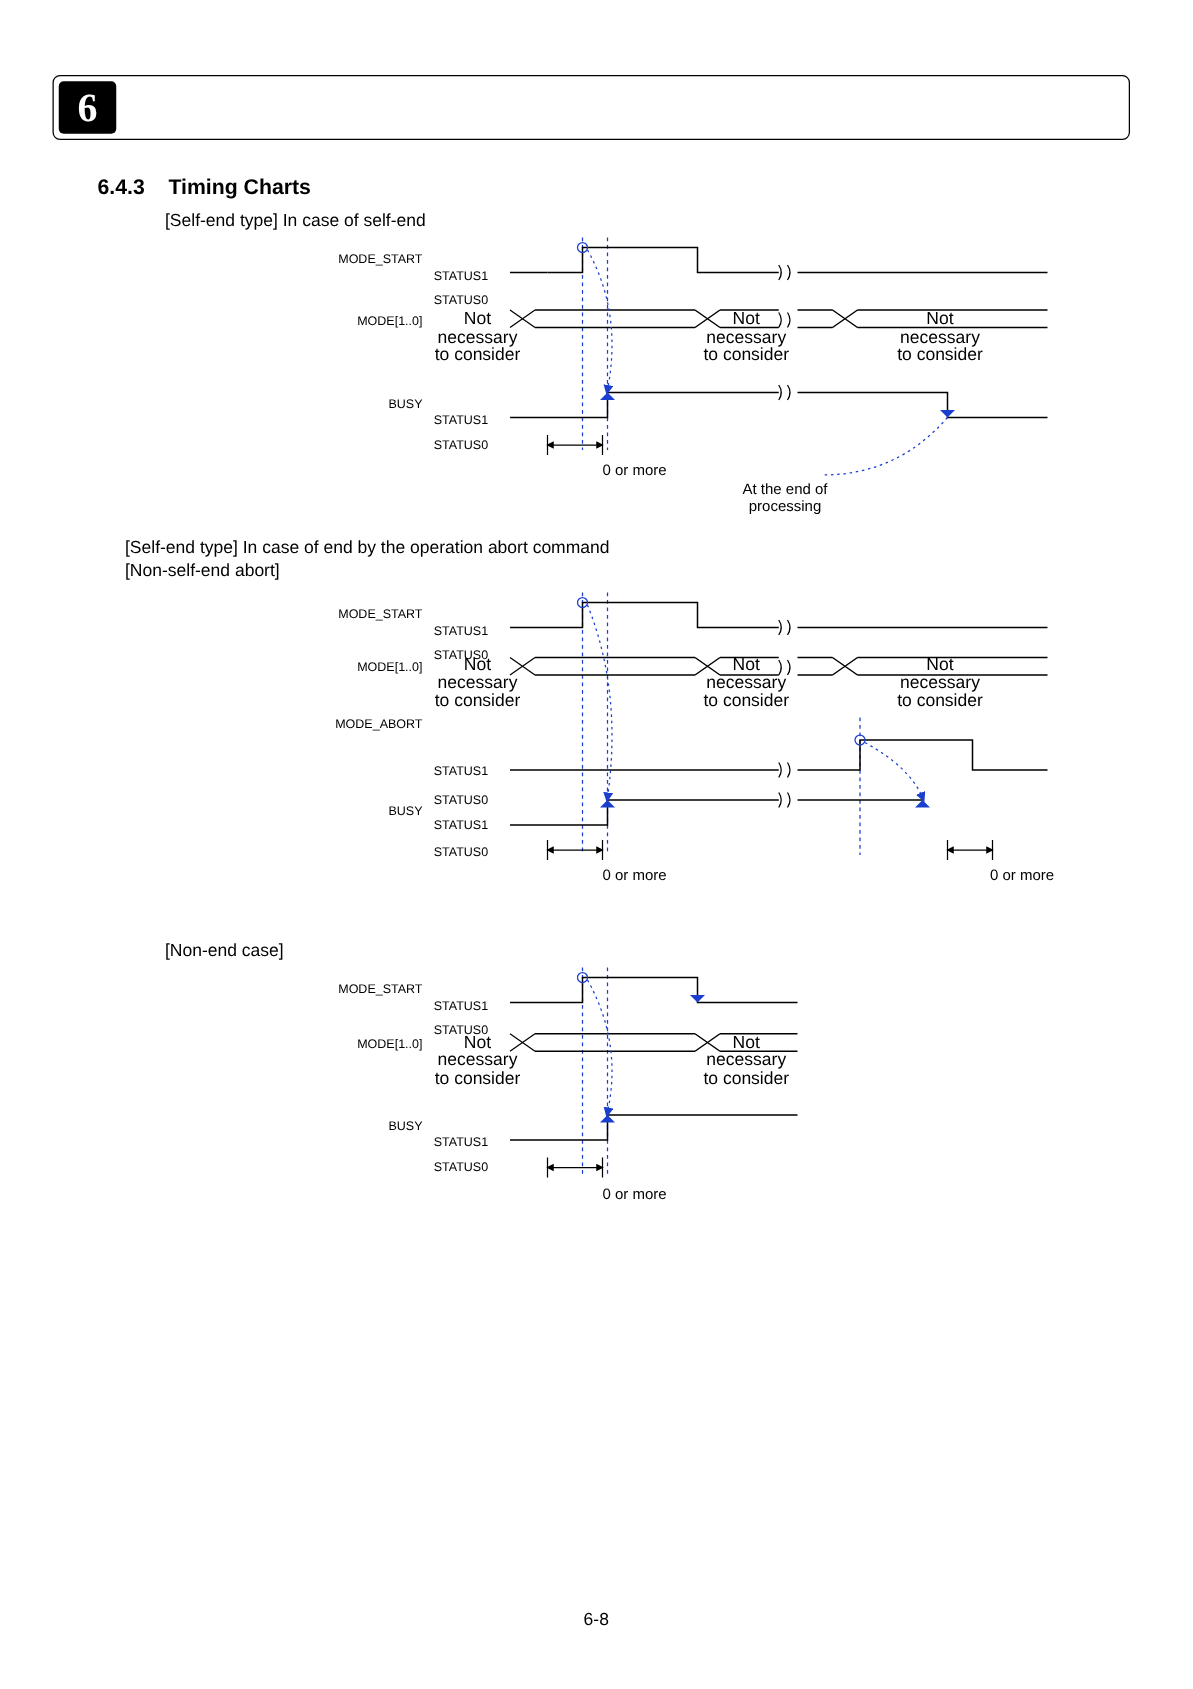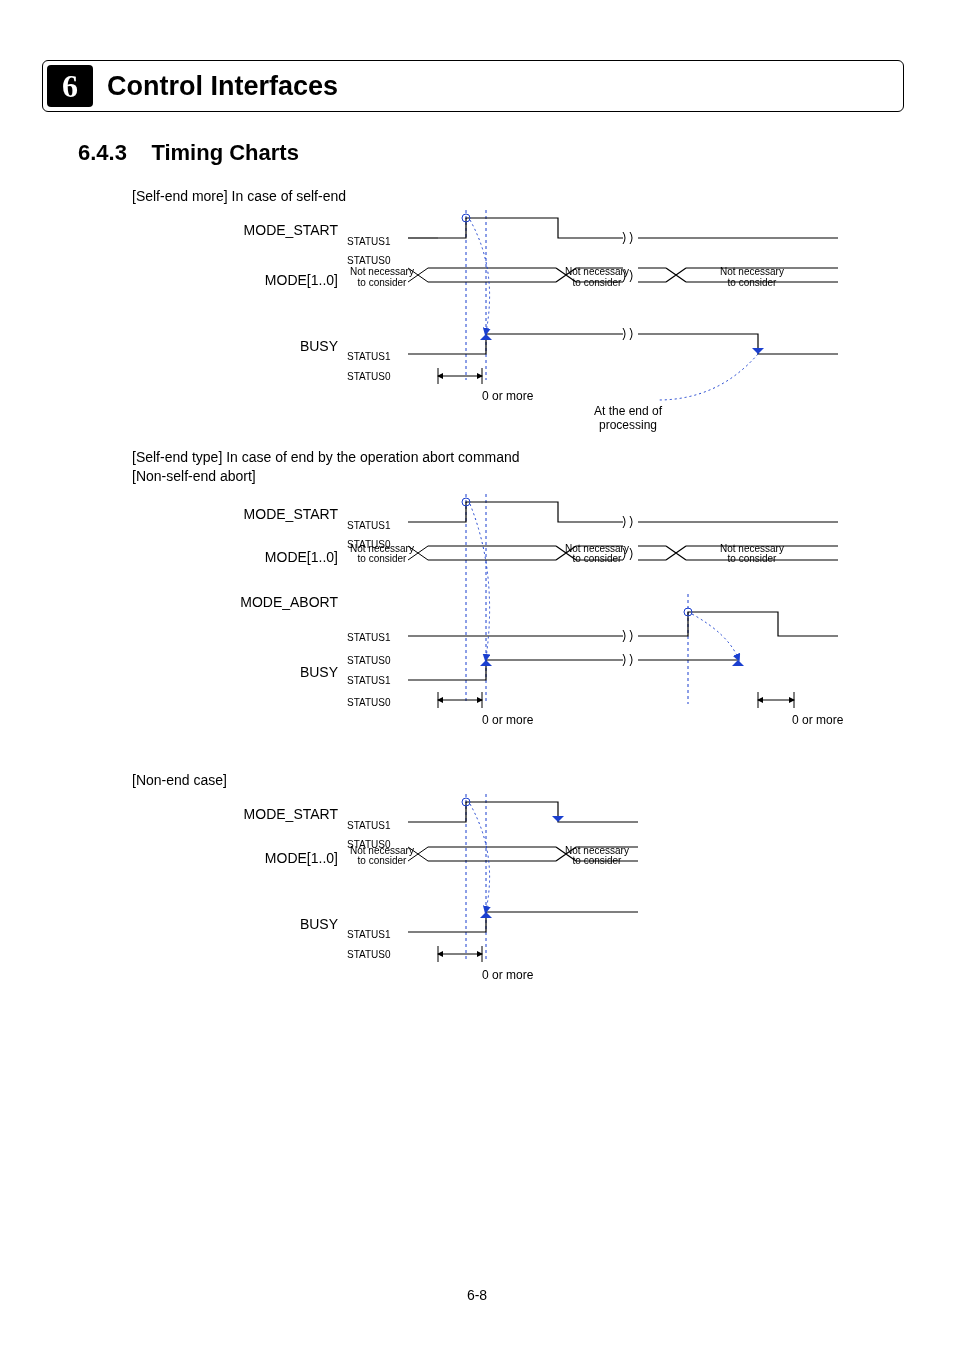--- a/index.html
+++ b/index.html
@@ -32,54 +32,54 @@
     display: flex;
     align-items: center;
     justify-content: center;
     font-family: "Times New Roman", serif;
   }
   .chapter-title {
     font-size: 27px;
     font-weight: bold;
   }
   .section-heading {
-    font-size: 22px;
+    font-size: 17px;
     font-weight: bold;
-    margin: 0 0 22px 36px;
+    margin: 0 0 8px 36px;
   }
   .caption {
     font-size: 14px;
     margin-left: 90px;
     margin-bottom: 6px;
   }
   .caption-multi {
     font-size: 14px;
-    margin-left: 90px;
+    margin-left: 58px;
     line-height: 1.35;
   }
   .chart-wrap {
     position: relative;
     margin: 0 0 18px 150px;
     height: var(--h, 220px);
   }
   .row-label {
     position: absolute;
     right: calc(100% - 150px);
-    font-size: 14px;
+    font-size: 10px;
     text-align: right;
     transform: translateX(-4px);
   }
   .sub-label {
     position: absolute;
     font-size: 10px;
     margin-top: 23px;
   }
   .not-nec {
     position: absolute;
-    font-size: 10px;
+    font-size: 14px;
     text-align: center;
     line-height: 1.05;
   }
   .note {
     position: absolute;
     font-size: 12px;
     text-align: center;
     line-height: 1.15;
     margin-top: 20px;
   }
@@ -96,29 +96,28 @@
     left: 0; right: 0;
     text-align: center;
     font-size: 14px;
   }
 </style>
 </head>
 <body>
 
 <div class="chapter-header">
   <div class="chapter-badge">6</div>
-  <div class="chapter-title">Control Interfaces</div>
 </div>
 
 <div class="section-heading">
   <span>6.4.3</span>&nbsp;&nbsp;&nbsp;
   <span>Timing Charts</span>
 </div>
 
-<div class="caption">[Self-end more]     In case of self-end</div>
+<div class="caption">[Self-end type]     In case of self-end</div>
 
 <div class="chart-wrap" style="--h:220px">
 
   <div class="row-label" style="top:12px">MODE_START</div>
   <div class="row-label" style="top:62px">MODE[1..0]</div>
   <div class="row-label" style="top:128px">BUSY</div>
 
   <div class="sub-label" style="top:3px; left:155px">STATUS1</div>
   <div class="sub-label" style="top:22px; left:155px">STATUS0</div>
   <div class="sub-label" style="top:118px; left:155px">STATUS1</div>

